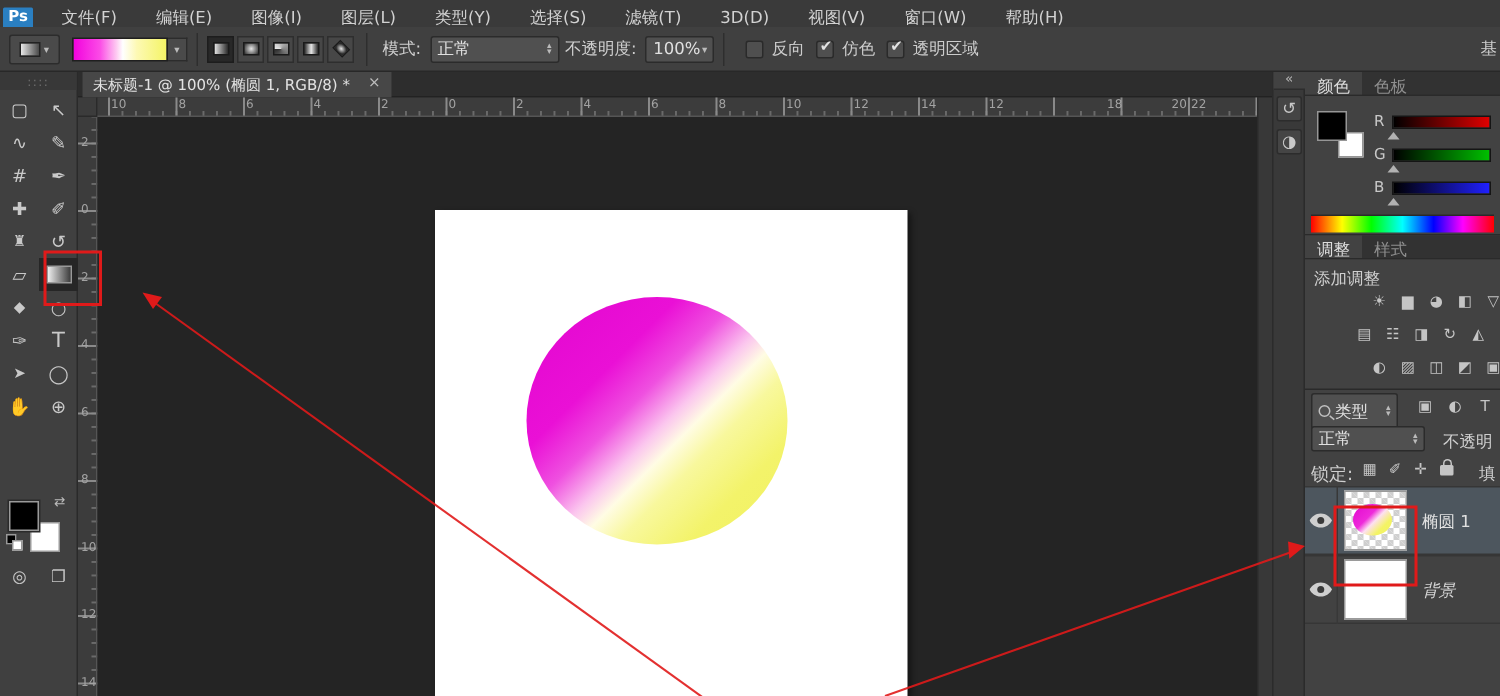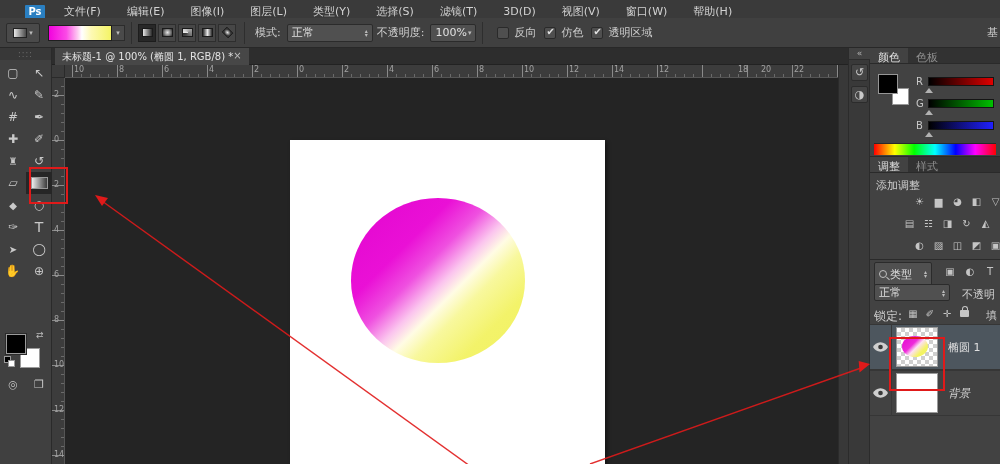--- a/index.html
+++ b/index.html
@@ -5,21 +5,21 @@
   * { margin:0; padding:0; box-sizing:border-box; }
   html,body { background:#1a1a1a; }
   #app {
     position:relative; width:1000px; height:464px; overflow:hidden;
     background:#242424; font-family:"DejaVu Sans","Liberation Sans",sans-serif;
     color:#cccccc; font-size:11px; -webkit-font-smoothing:antialiased;
   }
   .abs { position:absolute; }
 
   
-  #menubar { left:0; top:0; width:1000px; height:24px; background:#3a3a3a; border-bottom:1px solid #232323; display:flex; align-items:center;padding-left:23px; }
+  #menubar { left:0; top:0; width:1000px; height:24px; background:#3a3a3a; border-bottom:1px solid #232323; display:flex; align-items:center; }
   #ps-logo { width:20px; height:14px; margin:0 6px 0 2px; background:#2a7fc1; color:#fff; font-weight:bold; font-size:10px; display:flex; align-items:center; justify-content:center; border-radius:1px; }
   .menu-item { padding:0 13px; font-size:11px; color:#d2d2d2; line-height:18px; cursor:default; }
 
   
   #optionsbar { left:0; top:18px; width:1000px; height:30px; background:#404040; border-bottom:1px solid #282828; display:flex; align-items:center; }
   .vsep { width:1px; height:22px; background:#2e2e2e; margin:0 6px; }
   #tool-preset { width:34px; height:20px; margin-left:6px; background:#4a4a4a; border:1px solid #2c2c2c; border-radius:2px; display:flex; align-items:center; justify-content:center; gap:2px; }
   #tool-preset .mini-grad { width:14px; height:10px; border:1px solid #222; background:linear-gradient(90deg,#e8e8e8,#4a4a4a); }
   .dd-arrow { font-size:7px; color:#bbb; }
   #gradient-preview-wrap { display:flex; margin-left:8px; }
@@ -52,21 +52,21 @@
   #fg-swatch { left:0; top:0; width:20px; height:20px; background:#000; border:1px solid #9a9a9a; box-shadow:0 0 0 1px #2a2a2a; z-index:2; }
   #bg-swatch { left:14px; top:14px; width:20px; height:20px; background:#fff; border:1px solid #9a9a9a; z-index:1; }
   #swap-colors { left:30px; top:-4px; font-size:9px; color:#bbb; z-index:3; }
   #default-colors { left:-2px; top:22px; width:12px; height:12px; z-index:3; }
   #default-colors .f { position:absolute; left:0; top:0; width:7px; height:7px; background:#000; border:1px solid #999; }
   #default-colors .b { position:absolute; left:4px; top:4px; width:7px; height:7px; background:#fff; border:1px solid #999; }
   #mode-row { left:0; top:330px; width:52px; display:flex; justify-content:space-around; color:#c5c5c5; font-size:11px; }
 
   
   #tabbar { left:52px; top:48px; width:796px; height:17px; background:#2d2d2d; border-bottom:1px solid #222; }
-  #doc-tab { left:3px; top:0; height:17px; background:#474747; color:#e3e3e3; font-size:10px; padding:2px 7px 0 7px; display:flex; gap:0; }
+  #doc-tab { left:3px; top:0; height:17px; background:#474747; color:#e3e3e3; font-size:10px; padding:2px 7px 0 7px; display:flex; gap:12px; }
   #doc-tab .close { color:#bdbdbd; font-size:10px; }
   #ruler-corner { left:52px; top:65px; width:13px; height:13px; background:#3c3c3c; border-right:1px solid #2a2a2a; border-bottom:1px solid #2a2a2a; }
   #hruler { left:65px; top:65px; width:773px; height:13px; background:#3c3c3c; border-bottom:1px solid #555;
     background-image:
       repeating-linear-gradient(90deg,#8a8a8a 0 1px,transparent 1px 45px),
       repeating-linear-gradient(90deg,#6a6a6a 0 1px,transparent 1px 9px);
     background-size:45px 13px, 9px 4px; background-position:7px 0, 7px 9px; background-repeat:repeat-x; }
   .hrl { position:absolute; top:0px; font-size:8px; color:#a2a2a2; }
   #vruler { left:52px; top:78px; width:13px; height:386px; background:#3c3c3c; border-right:1px solid #555;
     background-image:
@@ -271,21 +271,21 @@
     <span class="hrl" style="left:234px">0</span>
     <span class="hrl" style="left:279px">2</span>
     <span class="hrl" style="left:324px">4</span>
     <span class="hrl" style="left:369px">6</span>
     <span class="hrl" style="left:414px">8</span>
     <span class="hrl" style="left:459px">10</span>
     <span class="hrl" style="left:504px">12</span>
     <span class="hrl" style="left:549px">14</span>
     <span class="hrl" style="left:594px">12</span>
     <span class="hrl" style="left:673px">18</span>
-    <span class="hrl" style="left:696px">20</span>
+    <span class="hrl" style="left:716px">20</span>
     <span class="hrl" style="left:729px">22</span>
   </div>
   <div id="vruler" class="abs">
     <span class="vrl" style="top:12px">2</span>
     <span class="vrl" style="top:57px">0</span>
     <span class="vrl" style="top:102px">2</span>
     <span class="vrl" style="top:147px">4</span>
     <span class="vrl" style="top:192px">6</span>
     <span class="vrl" style="top:237px">8</span>
     <span class="vrl" style="top:282px">10</span>

